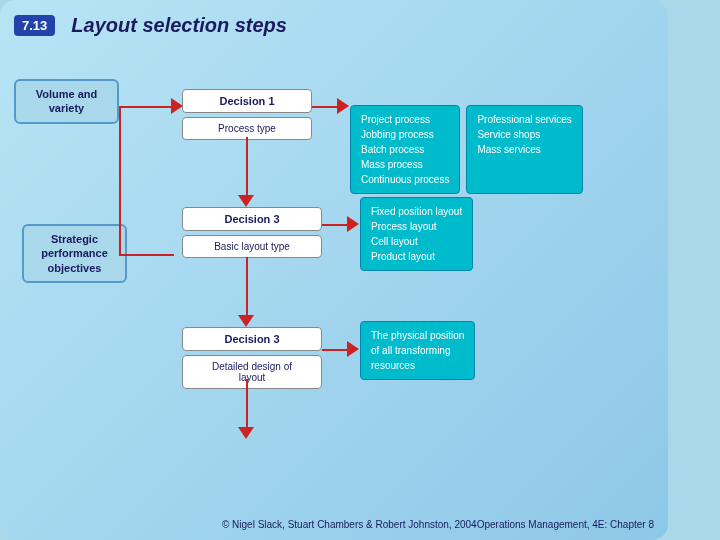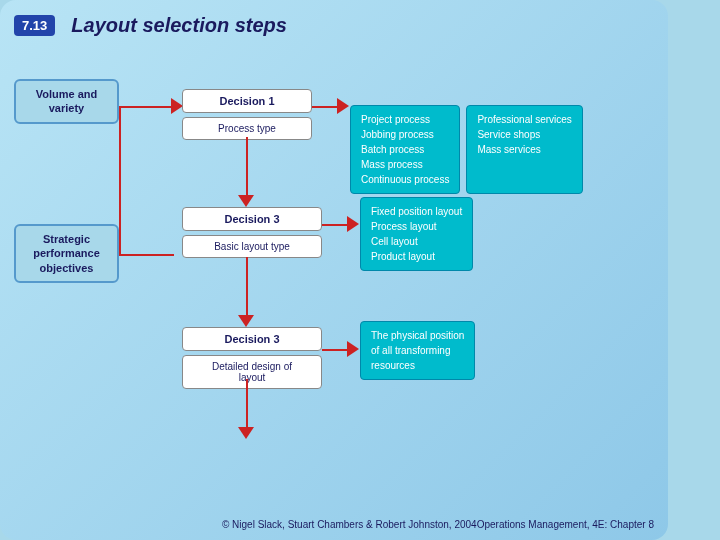--- a/index.html
+++ b/index.html
@@ -150,21 +150,21 @@
   <div class="header">
     <div class="slide-num">7.13</div>
     <div class="title">Layout selection steps</div>
   </div>
 
   <div class="main" style="position:relative; height:430px;">
 
     <div style="position:absolute; left:0; top:30px; width:105px;">
       <div class="sidebar-box" style="margin-bottom:6px;">Volume and<br>variety</div>
     </div>
-    <div style="position:absolute; left:0; top:175px; width:105px;">
+    <div style="position:absolute; left:8px; top:175px; width:105px;">
       <div class="sidebar-box">Strategic<br>performance<br>objectives</div>
     </div>
 
     <div class="connector-line-h" style="left:105px; top:57px; width:55px;"></div>
     <div class="connector-line-h" style="left:105px; top:205px; width:55px;"></div>
 
     <div class="connector-line-v" style="left:105px; top:57px; height:148px;"></div>
 
     <div style="position:absolute; left:157px; top:49px;">
       <div class="red-arrow-right"></div>

